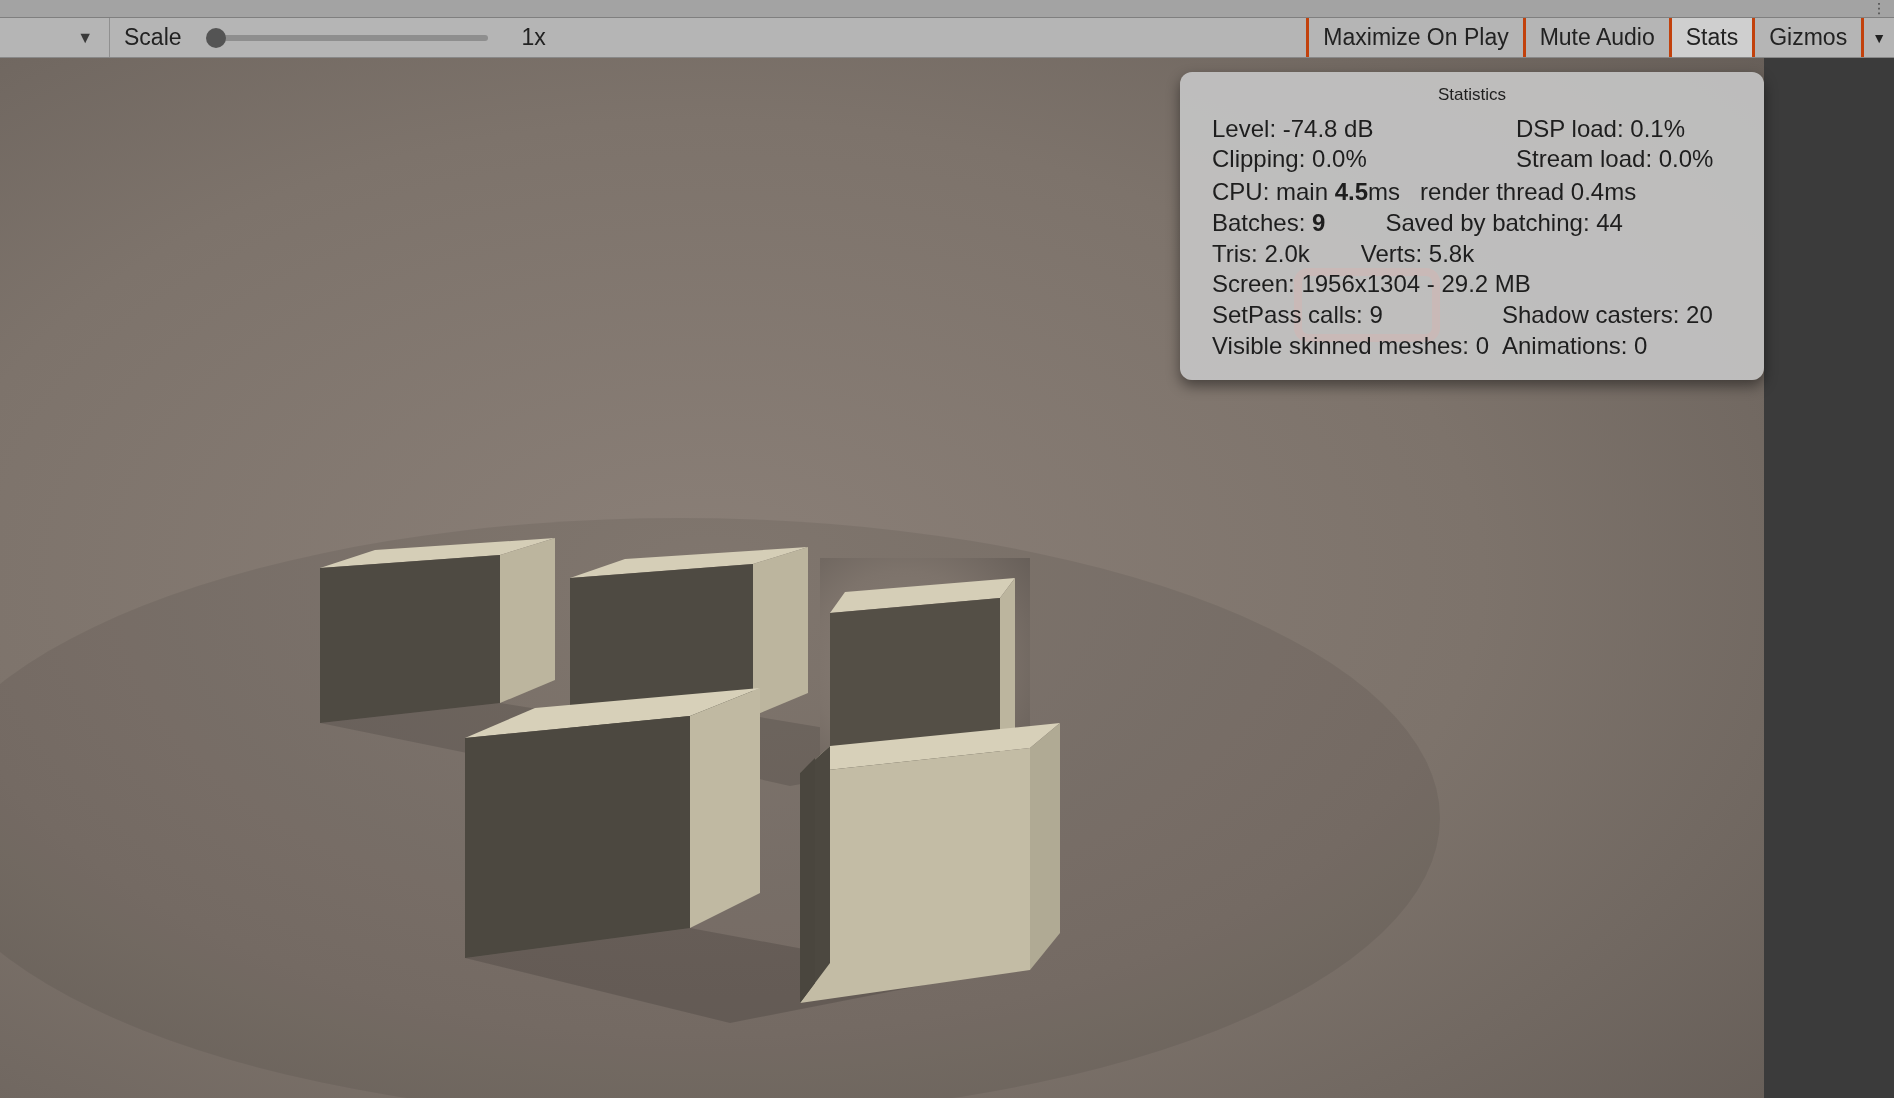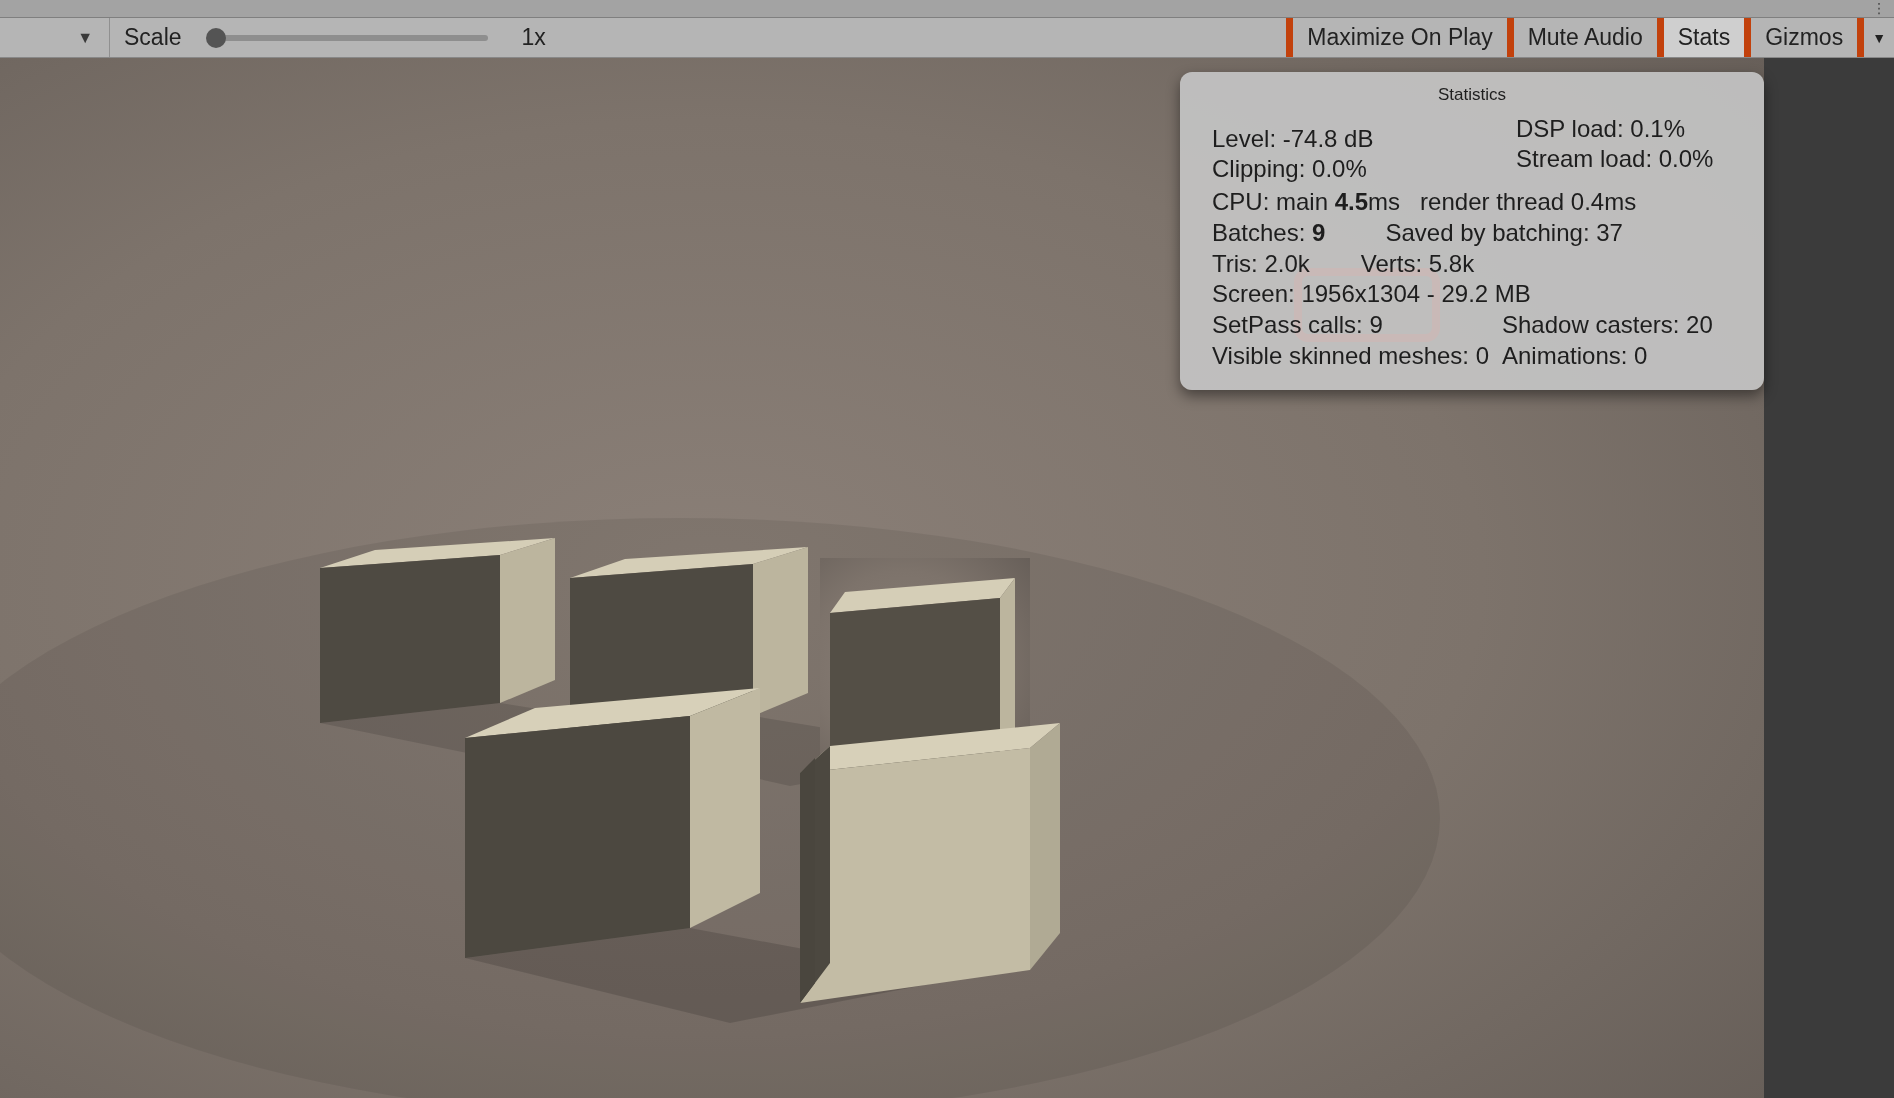--- a/index.html
+++ b/index.html
@@ -92,21 +92,21 @@
     right: 0;
     top: 0;
     bottom: 0;
     display: flex;
     align-items: stretch;
   }
   .toolbar-btn {
     display: flex;
     align-items: center;
     padding: 0 14px;
-    border-left: 7px solid #c2410c;
+    border-left: 3px solid #c2410c;
     cursor: pointer;
     background: #b5b5b5;
   }
   .toolbar-btn.active {
     background: #cfcfcf;
   }
   .toolbar-btn.caret-only { padding: 0 8px; }
 
   
   .viewport {
@@ -154,21 +154,20 @@
     font-weight: bold;
     margin-top: 2px;
   }
   .stats-row {
     display: flex;
     align-items: flex-start;
   }
   .stats-col-left {
     padding-left: 16px;
     width: 320px;
-    margin-top: 10px;
   }
   .stats-col-right {
     flex: 1;
   }
   .stats-graphics-head {
     display:flex;
     align-items:baseline;
     margin-top:8px;
   }
   .stats-graphics-head .fps {
@@ -368,21 +367,21 @@
 
     <div class="cpu-line">
       <span>CPU: main </span><span class="cpu-bold">4.5</span><span>ms</span>
       &nbsp;&nbsp;<span>render thread 0.4ms</span>
     </div>
 
     <div class="batches-line">
       <span class="batches-box">
         <span>Batches: </span><b>9</b>
       </span>
-      <span>Saved by batching: 37</span>
+      <span>Saved by batching: 44</span>
     </div>
 
     <div class="tris-line">
       <span>Tris: 2.0k</span>
       <span>Verts: 5.8k</span>
     </div>
 
     <div class="single-line">Screen: 1956x1304 - 29.2 MB</div>
 
     <div class="double-line">

